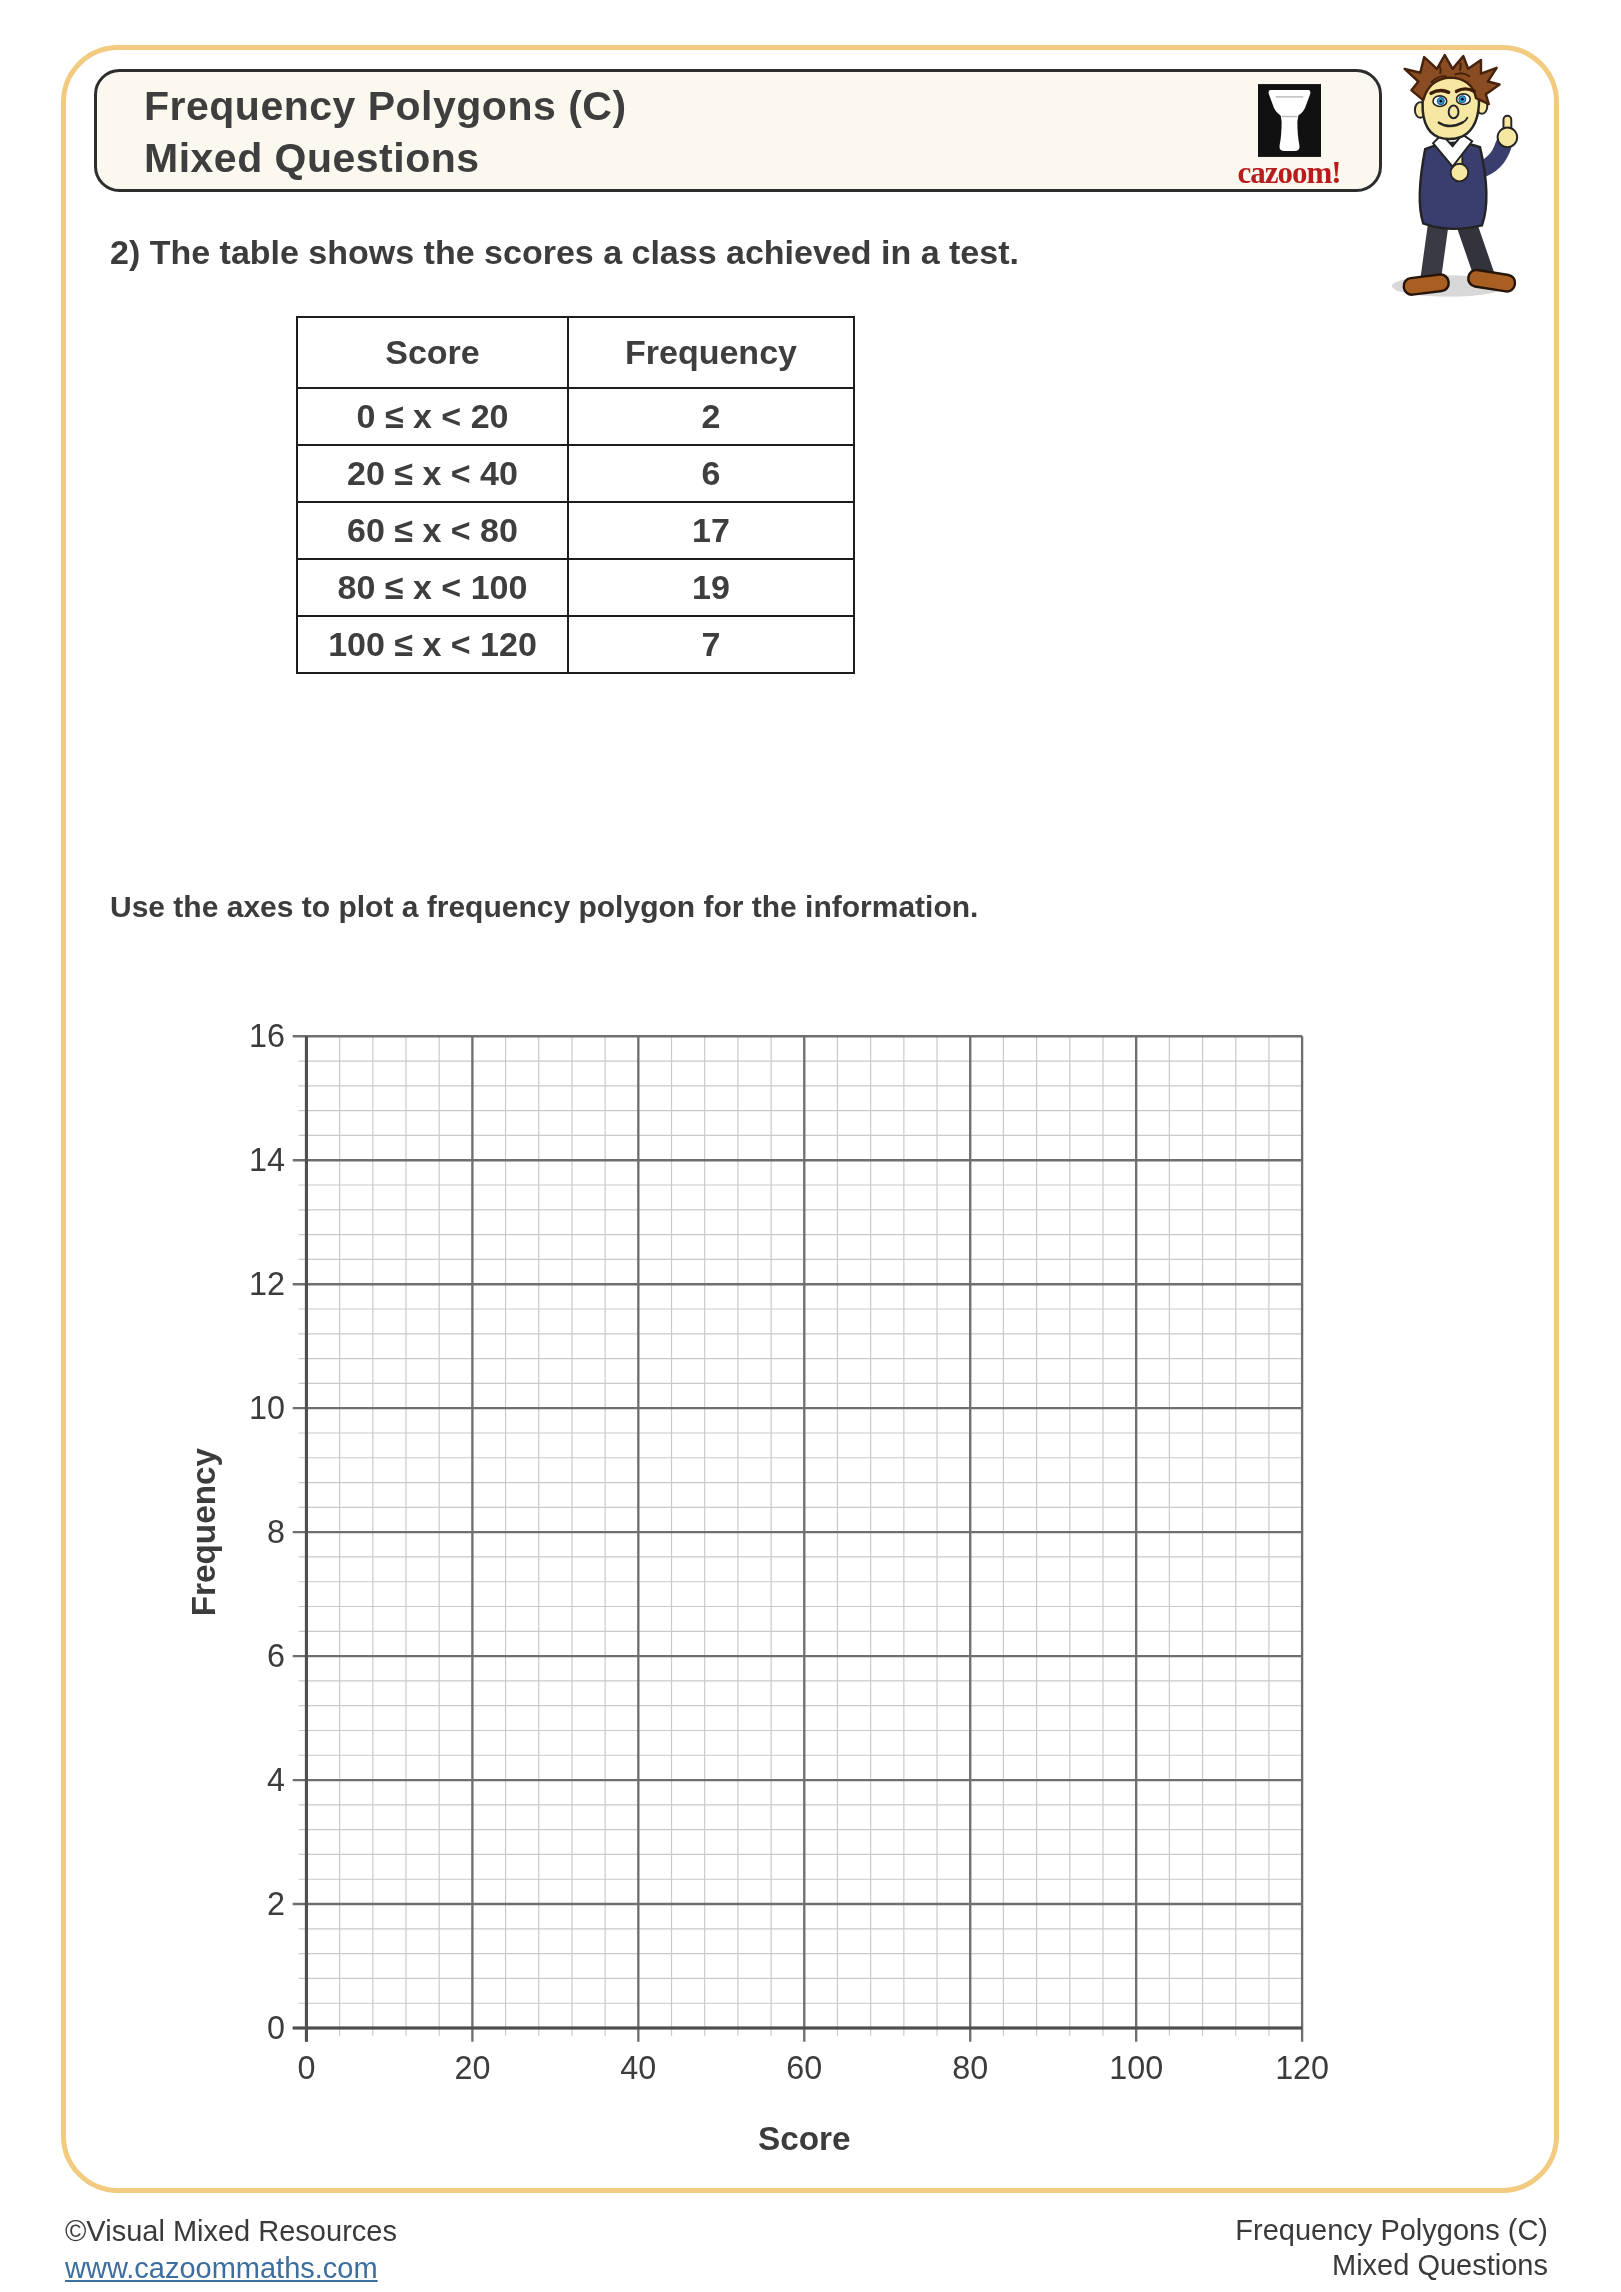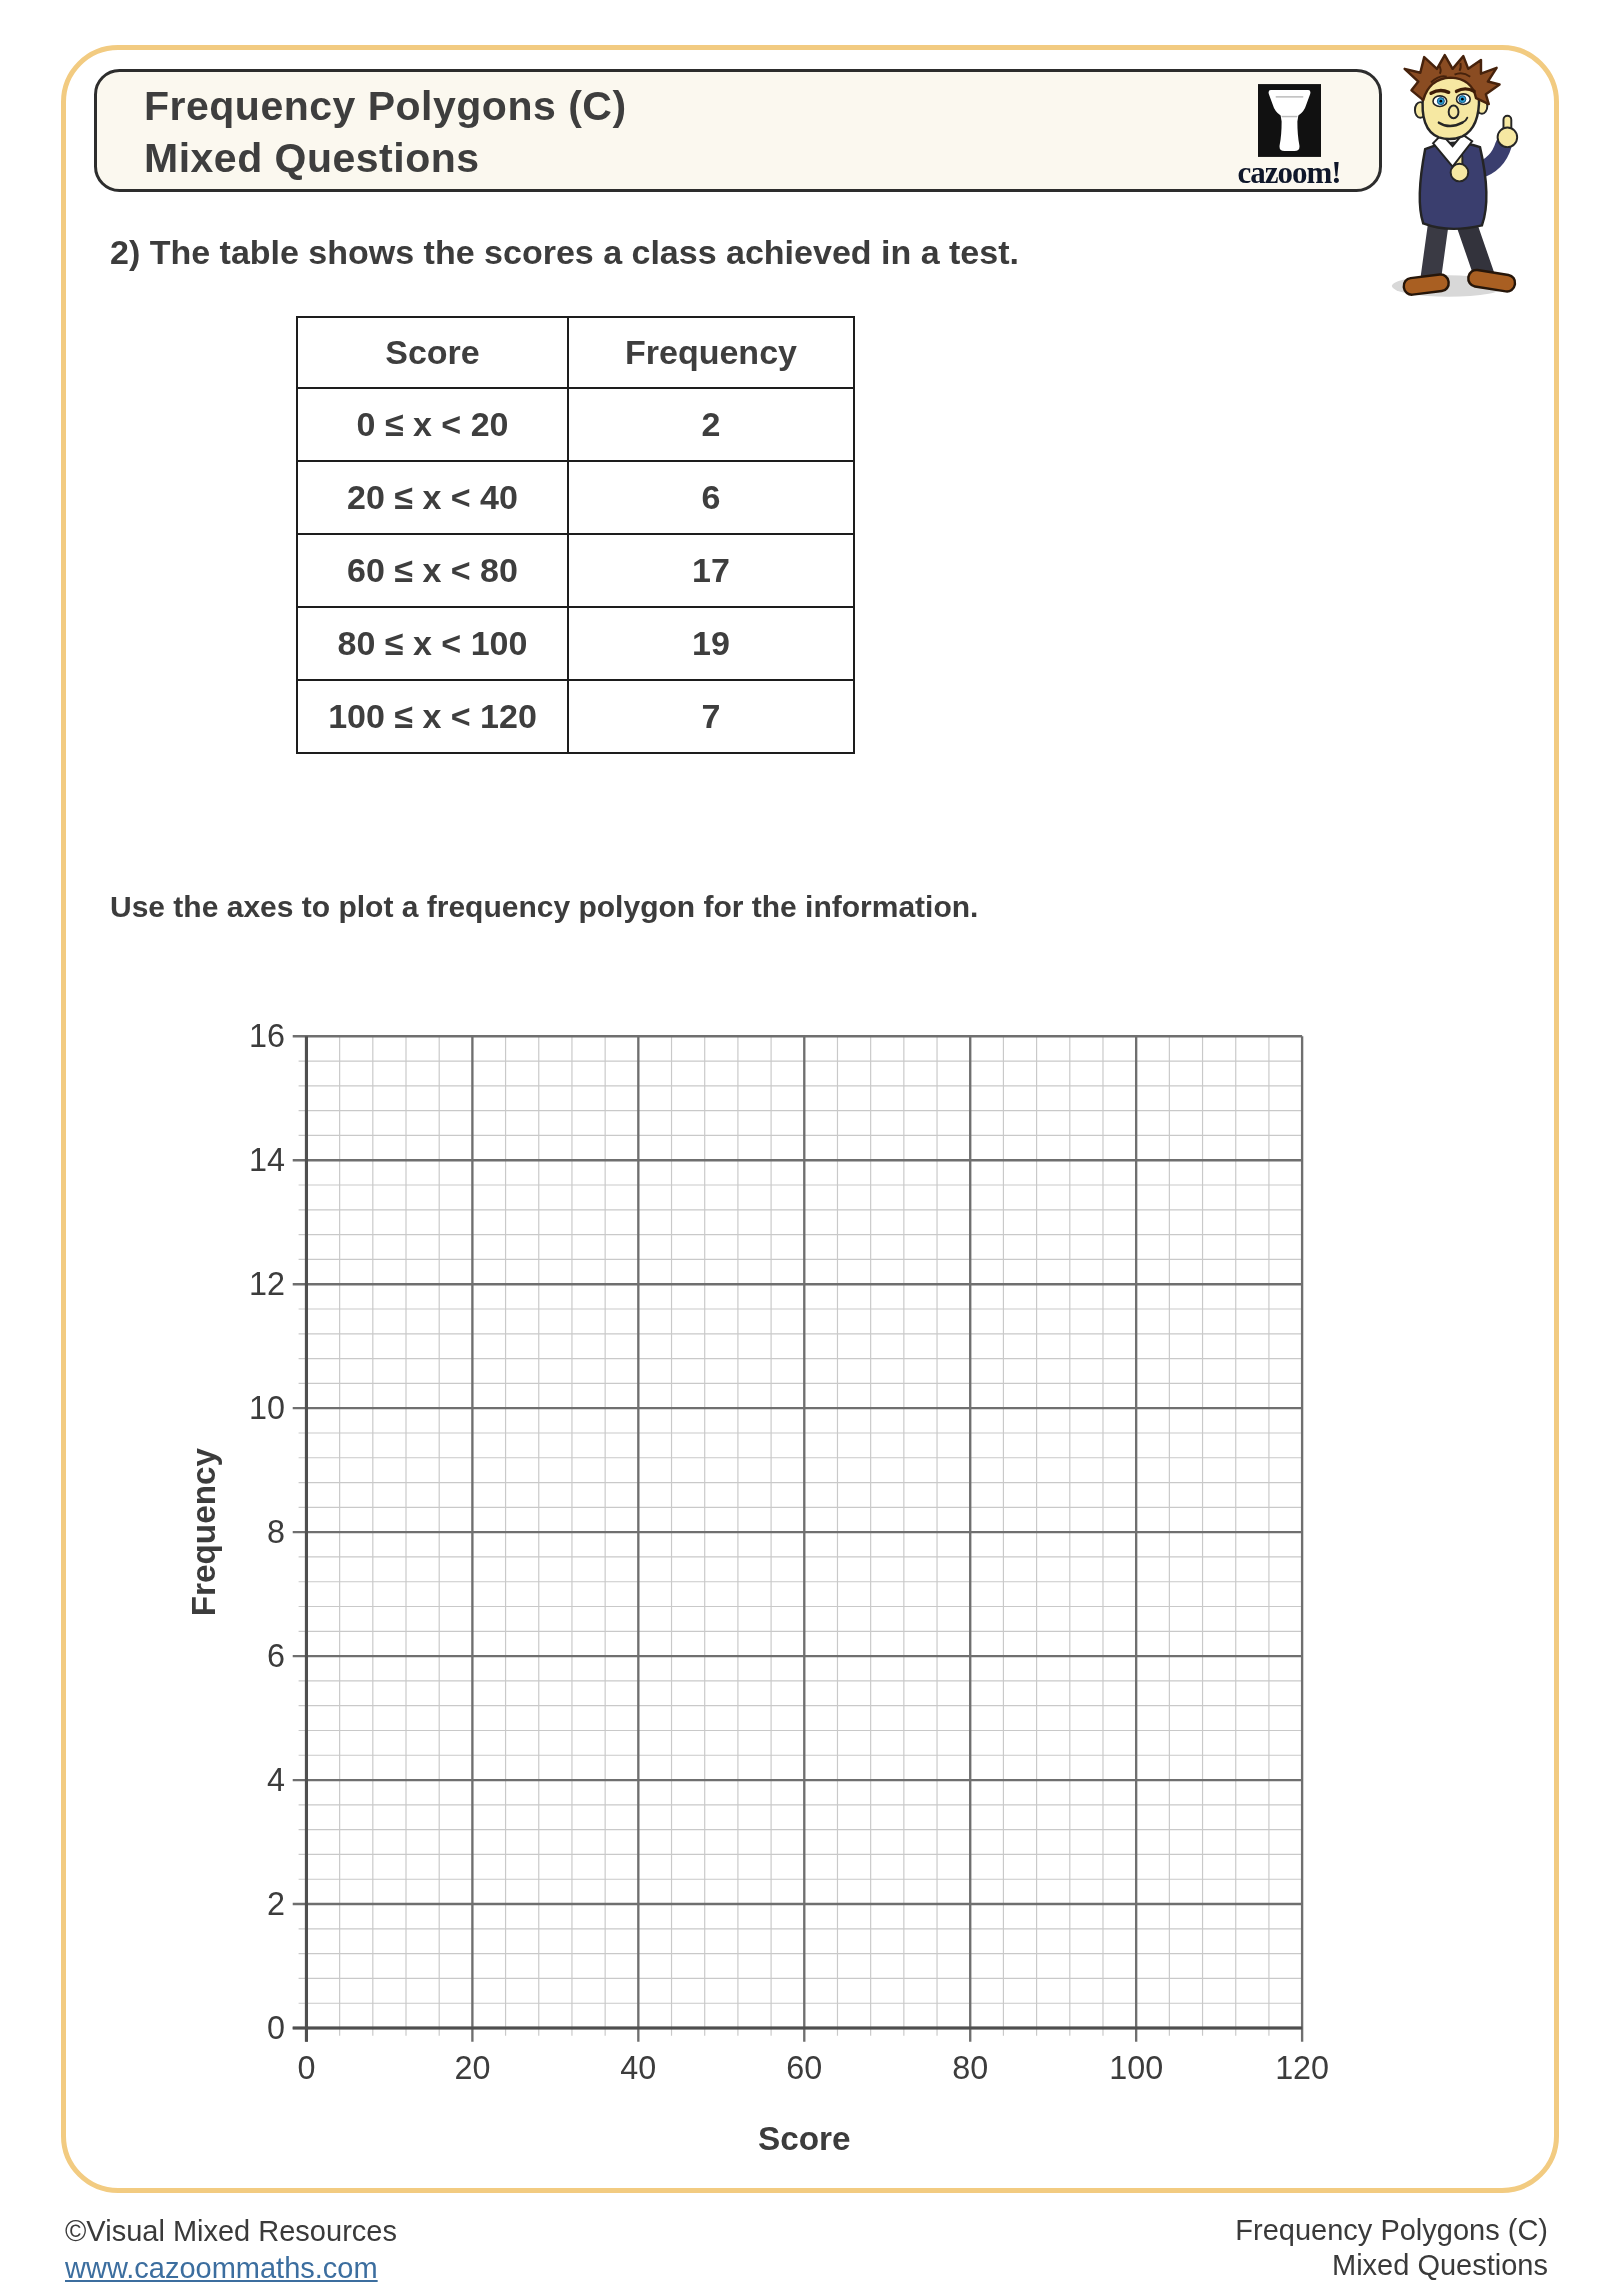--- a/index.html
+++ b/index.html
@@ -28,31 +28,31 @@
     background:var(--cream);border:3.9px solid var(--box-border);border-radius:25.5px;z-index:2;
   }
   .header-title{
     position:absolute;left:47px;top:7.8px;font-size:41px;font-weight:bold;
     line-height:52px;color:#3e3e3e;letter-spacing:0.5px;
   }
   .logo{position:absolute;right:27.4px;top:11.8px;width:125px;text-align:center;}
   .logo-square{display:block;margin:0 auto;}
   .logo-text{
     font-family:"Liberation Serif",serif;font-weight:bold;font-size:31px;
-    letter-spacing:-1px;color:#0f172a;margin-top:-2px;
+    letter-spacing:-1px;color:#b91c1c;margin-top:-2px;
   }
   .character{position:absolute;left:1388px;top:53px;z-index:3;}
   .question-text{position:absolute;left:110px;top:233px;font-size:34px;font-weight:bold;}
   .instruction-text{position:absolute;left:110px;top:890px;font-size:30px;font-weight:bold;}
   table.score-table{
     position:absolute;left:296px;top:316px;border-collapse:collapse;table-layout:fixed;z-index:2;
   }
   table.score-table td,table.score-table th{
     border:2.9px solid var(--table-border);text-align:center;vertical-align:middle;
-    font-size:34px;font-weight:bold;color:#3e3e3e;height:73px;padding:0;background:#fff;
+    font-size:34px;font-weight:bold;color:#3e3e3e;height:57px;padding:0;background:#fff;
   }
   .chart-wrap{position:absolute;left:176px;top:1000px;z-index:2;}
   .footer-left{position:absolute;left:65px;top:2213px;font-size:29px;line-height:37px;color:#3a3a3a;}
   .footer-left a{color:var(--link);text-decoration:underline;text-align:right;}
   .footer-right{position:absolute;right:73px;top:2213px;font-size:29px;line-height:35px;text-align:right;color:#3a3a3a;}
 </style>
 </head>
 <body>
 
 <div class="page-border"></div>

